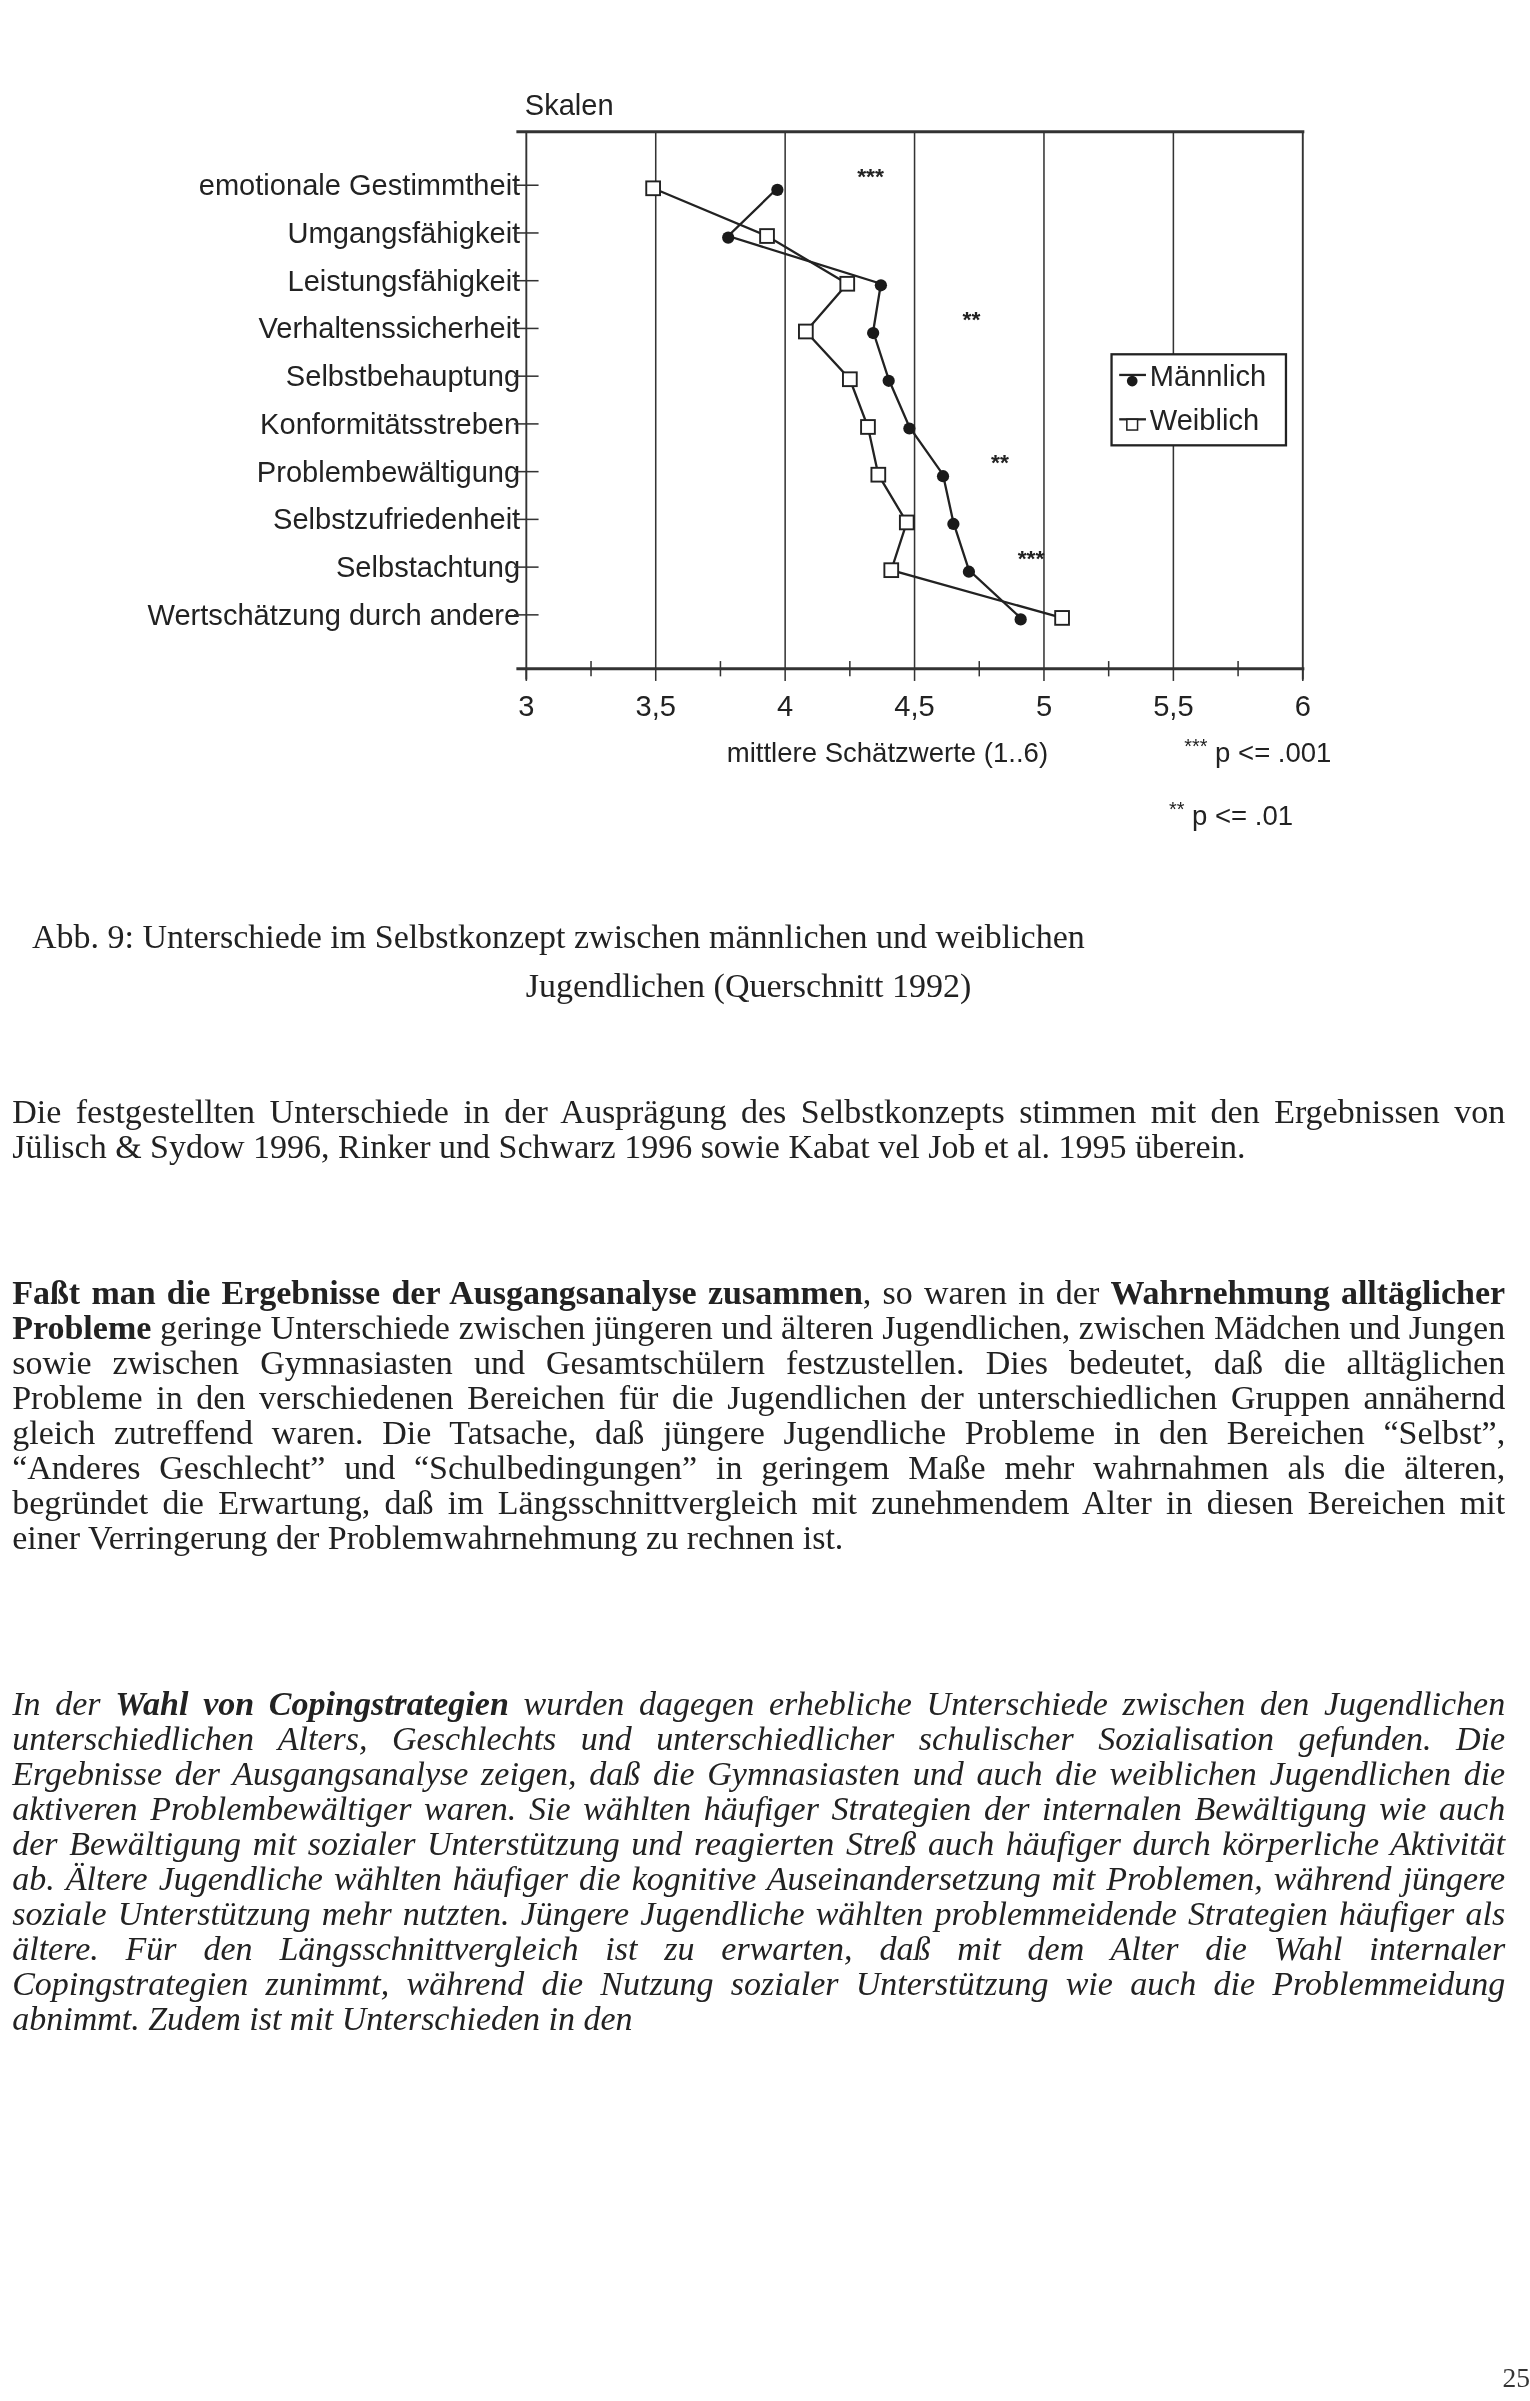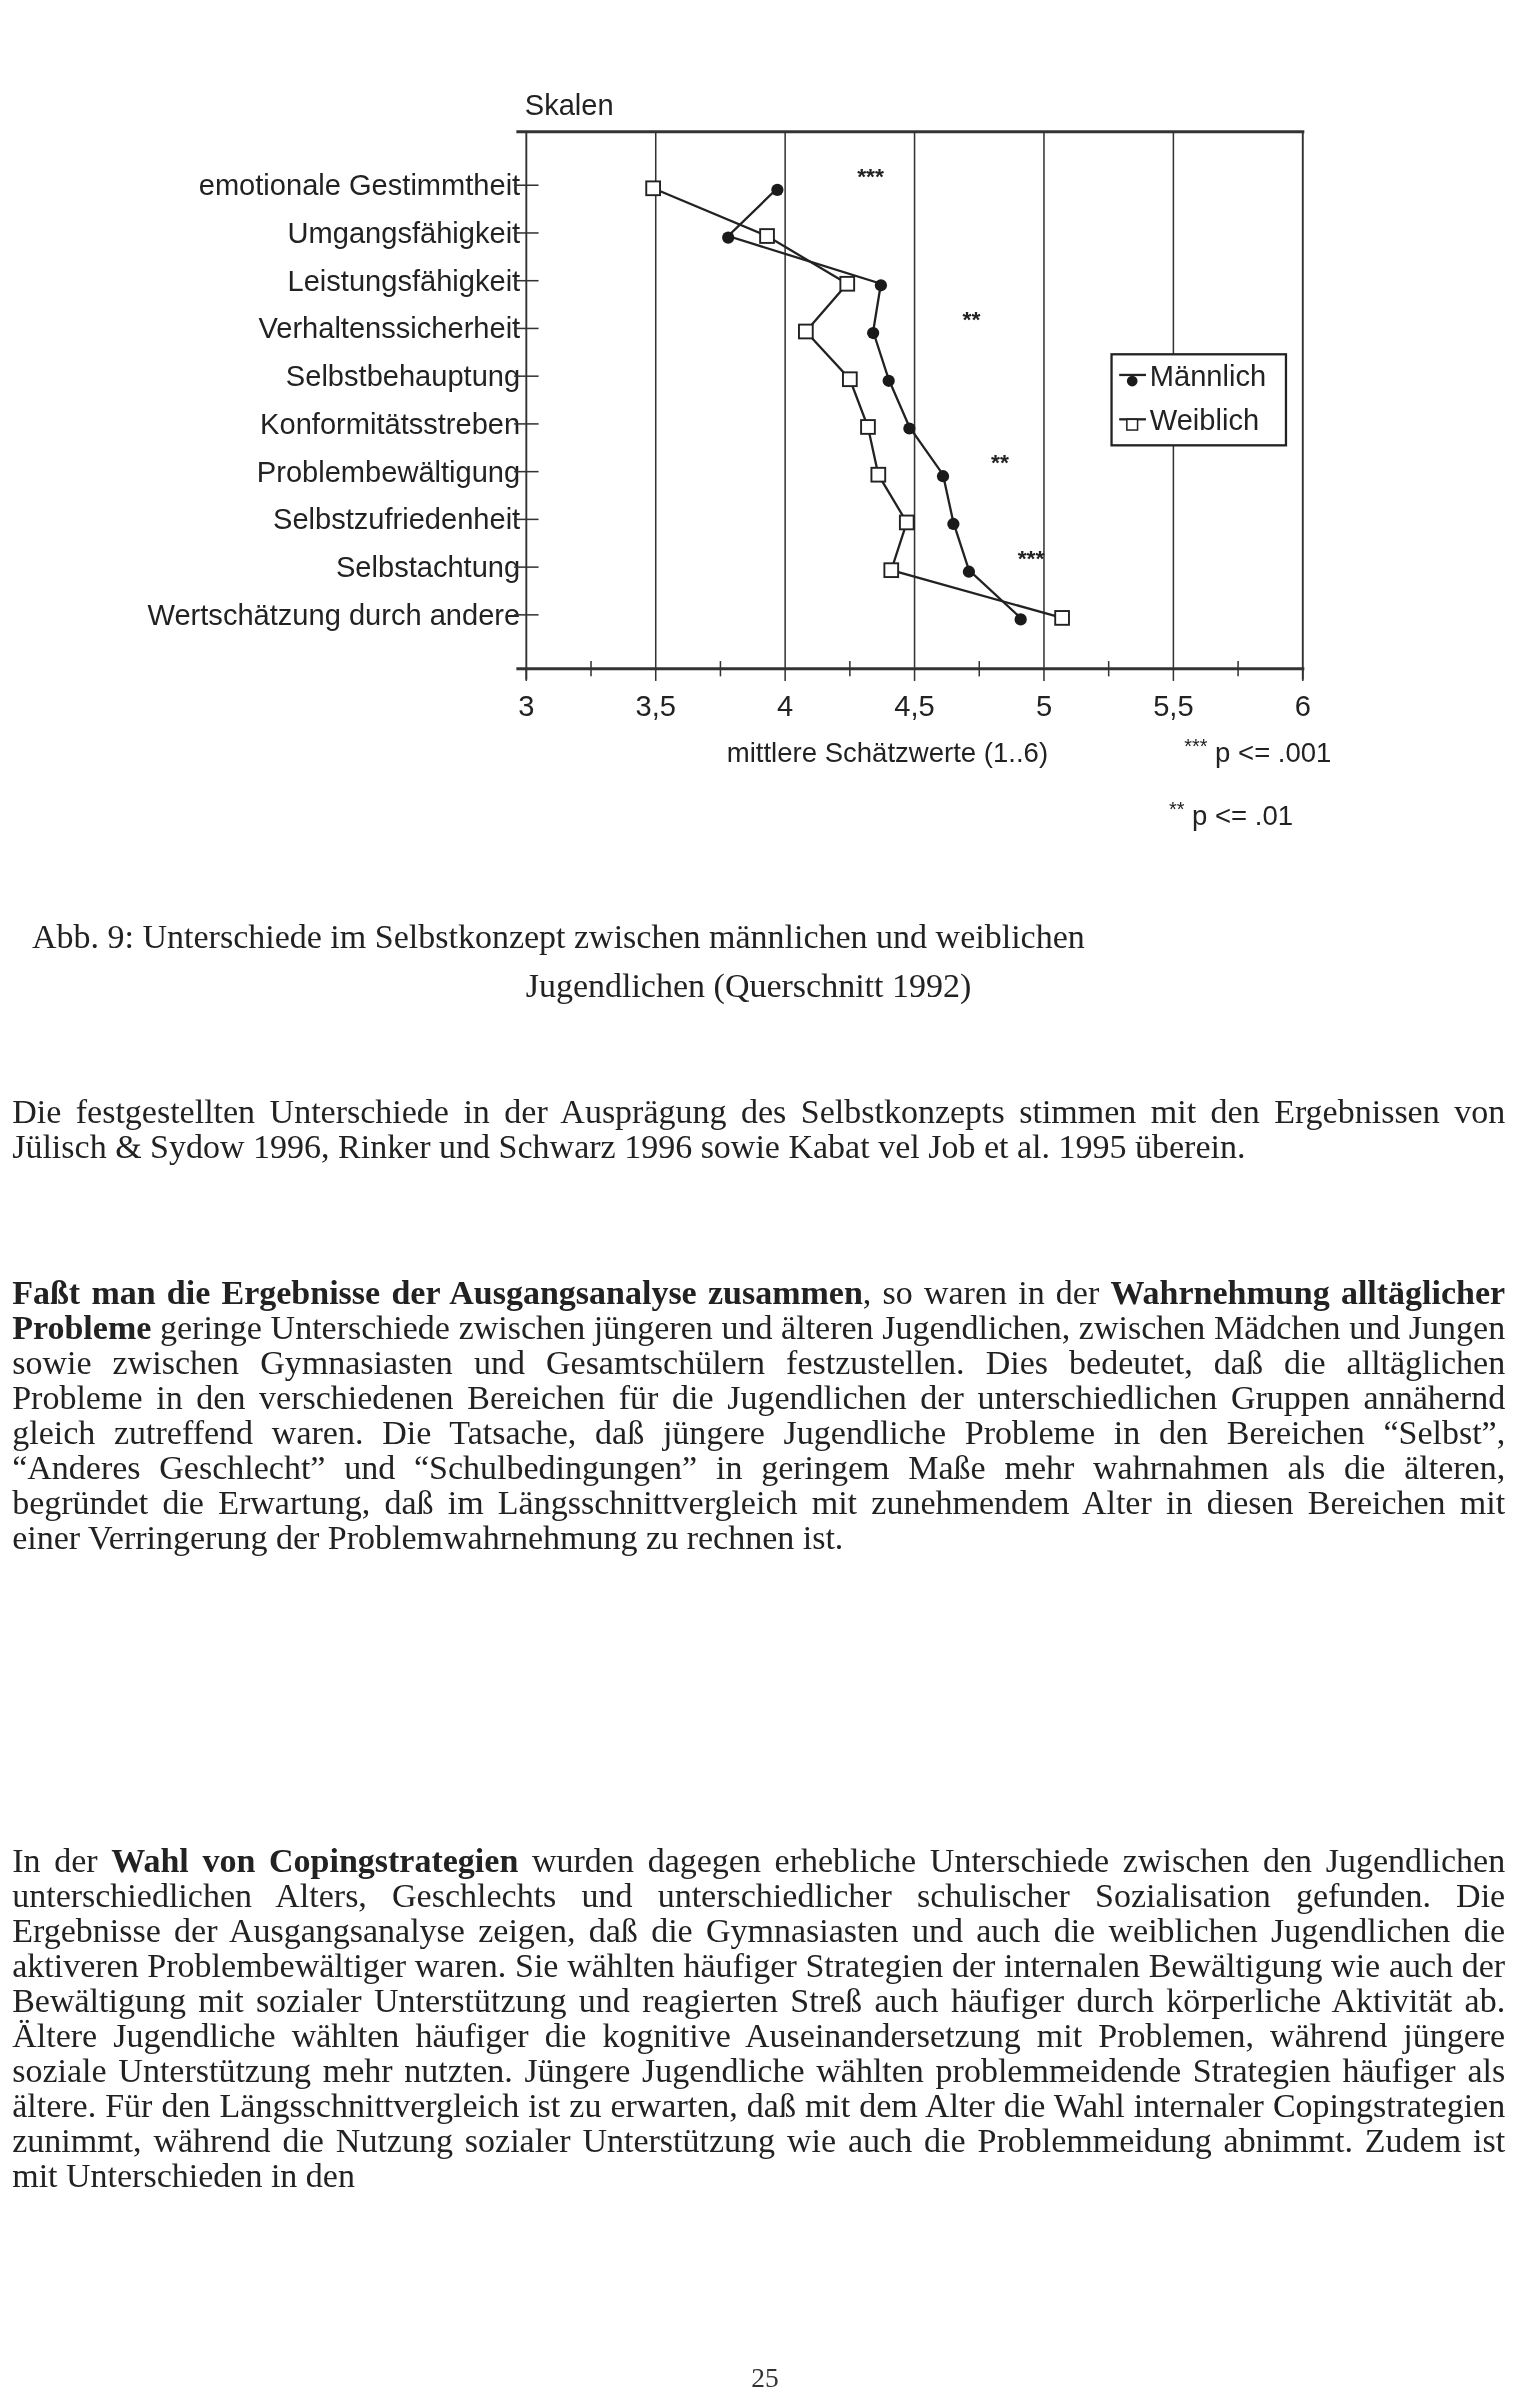--- a/index.html
+++ b/index.html
@@ -5,22 +5,22 @@
   html, body { margin:0; padding:0; background:#ffffff; }
   body { width:1530px; height:2401px; position:relative; overflow:hidden; color:#1e1e1e; }
   #chart { position:absolute; left:0; top:0; }
   .sans { font-family:"Liberation Sans", sans-serif; }
   .caption { position:absolute; left:32px; top:912px; width:1301px; font-family:"Liberation Serif", serif; font-size:34px; line-height:49px; color:#222; }
   .caption .l2 { display:block; padding-left:132px;text-align:center; }
   .para { position:absolute; left:12.2px; width:1493px; font-family:"Liberation Serif", serif; font-size:34px; line-height:35px; text-align:justify; color:#222; margin:0; }
   .para b { font-weight:bold; }
   #p1 { top:1094px; }
   #p2 { top:1275px; }
-  #p3 { top:1843px; }
-  .pagenum { position:absolute; left:0; width:1530px; top:2362px; text-align:center; font-family:"Liberation Serif", serif; font-size:27.5px; color:#333; }
+  #p3 { top:1686px;font-style:italic; }
+  .pagenum { position:absolute; left:0; width:1530px; top:2362px; text-align:right; font-family:"Liberation Serif", serif; font-size:27.5px; color:#333; }
 </style>
 </head>
 <body>
 
 <svg id="chart" width="1530" height="857" xmlns="http://www.w3.org/2000/svg" viewBox="0 0 2000 1120">
   <text class="sans" x="686" y="150" font-size="38" fill="#222">Skalen</text>
   <g id="grid">
       <line x1="857.1666666666666" y1="172" x2="857.1666666666666" y2="874" stroke="#333" stroke-width="2"></line>
       <line x1="1026.3333333333333" y1="172" x2="1026.3333333333333" y2="874" stroke="#333" stroke-width="2"></line>
       <line x1="1195.5" y1="172" x2="1195.5" y2="874" stroke="#333" stroke-width="2"></line>

